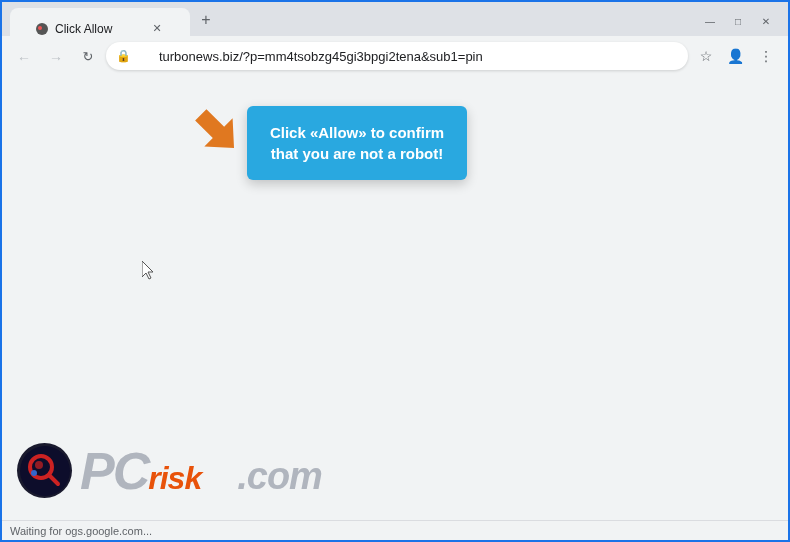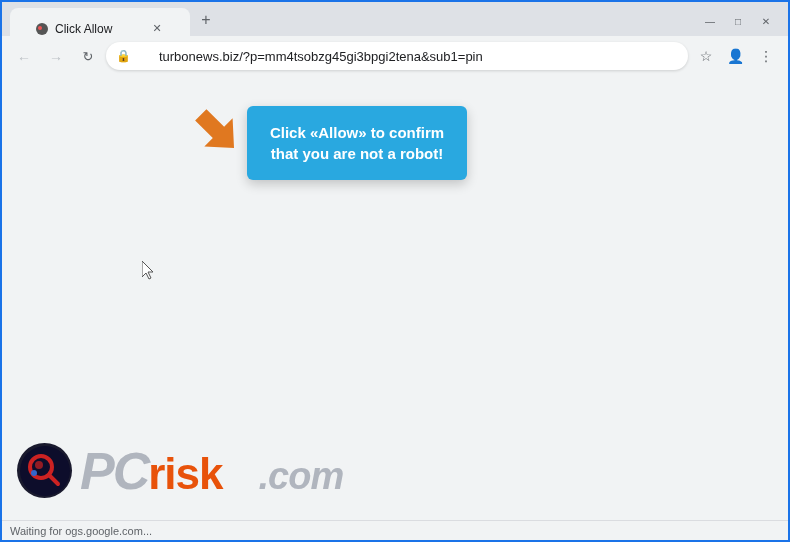--- a/index.html
+++ b/index.html
@@ -303,25 +303,26 @@
     .pc-part {
       font-size: 52px;
       font-weight: 900;
       color: #b0b5be;
       letter-spacing: -2px;
       line-height: 1;
       font-style: italic;
     }
 
     .risk-part {
-      font-size: 44px;
+      font-size: 32px;
       font-weight: 700;
       color: #e8520a;
       letter-spacing: -1px;
       line-height: 1;
+      font-style: italic;
     }
 
     .dotcom-part {
       font-size: 38px;
       font-weight: 700;
       color: #b0b5be;
       letter-spacing: -1px;
       line-height: 1;
       font-style: italic;
       margin-left: 36px;

